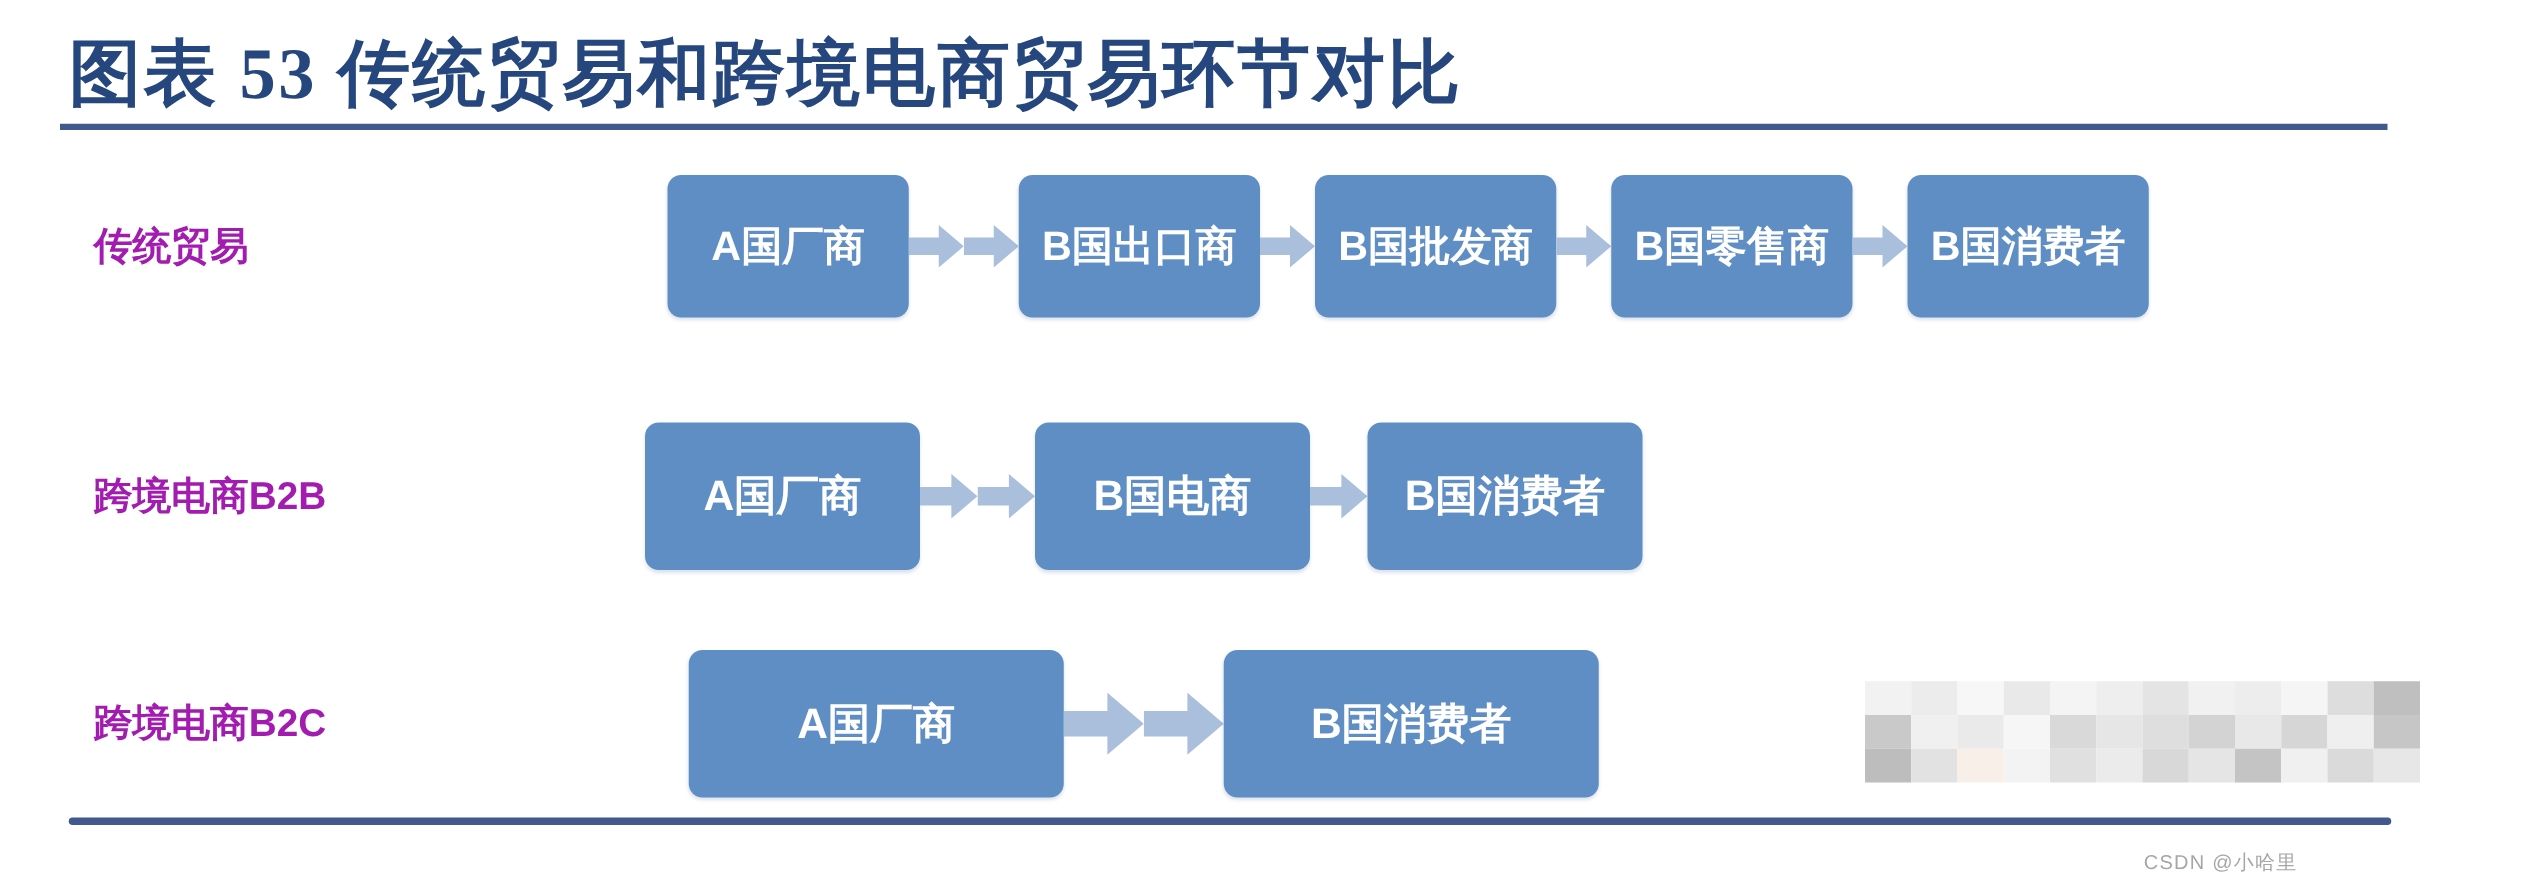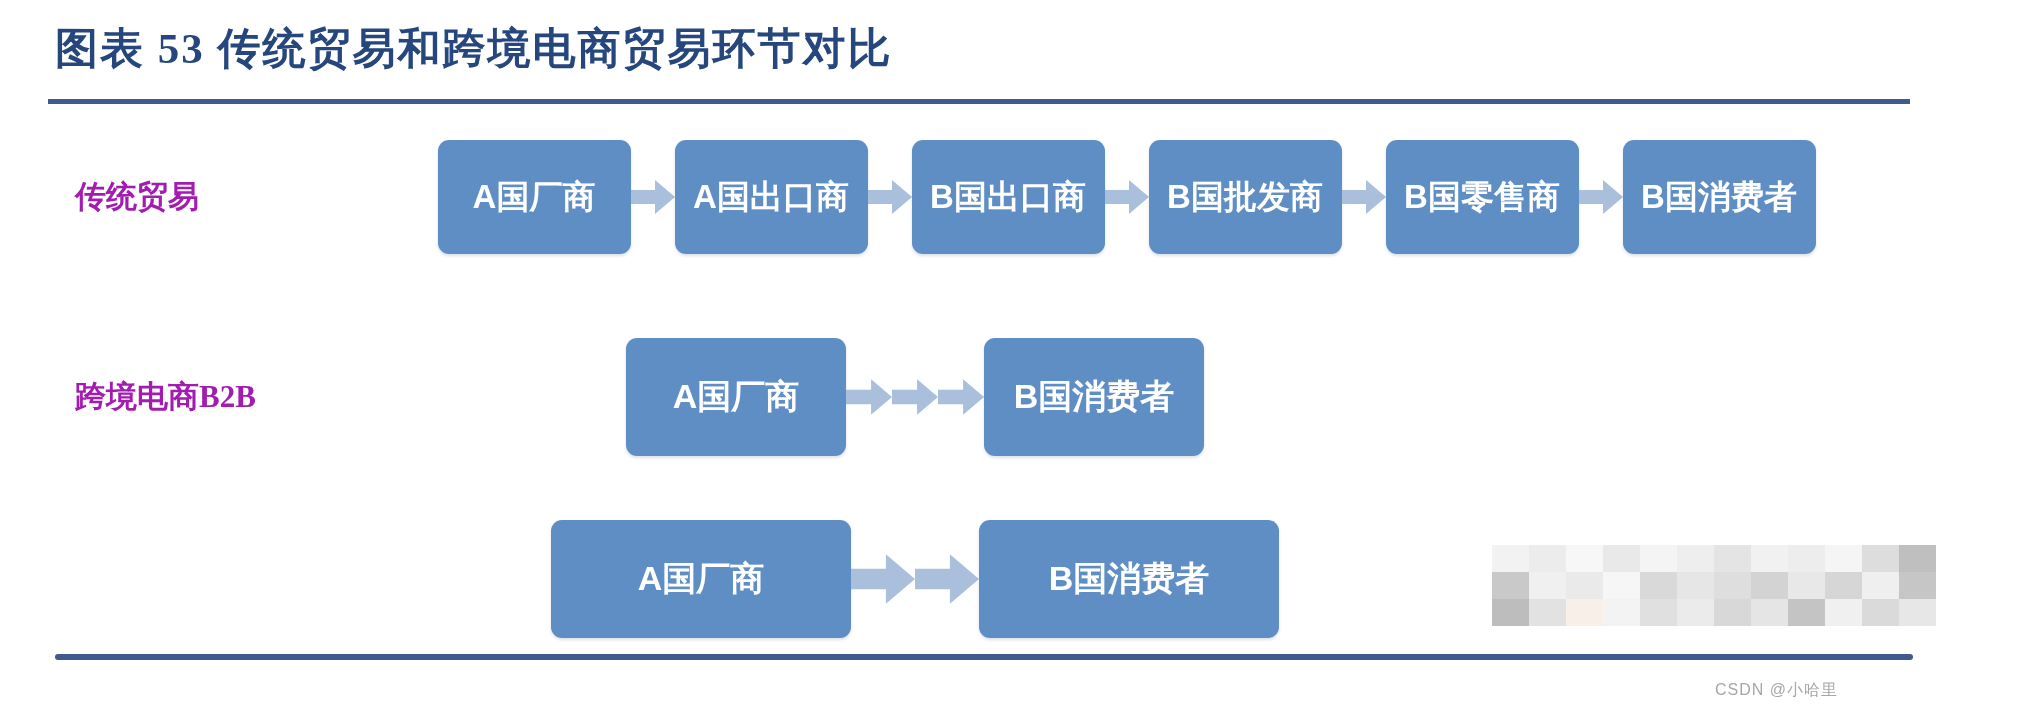--- a/index.html
+++ b/index.html
@@ -7,21 +7,21 @@
     position:relative;
     width:2020px;height:714px;
     background:#ffffff;
     font-family:"Liberation Sans", sans-serif;
     overflow:hidden;
   }
   .title{
     position:absolute;left:55px;top:20px;
     font-family:"Liberation Serif", serif;
     font-weight:bold;
-    font-size:43px;
+    font-size:58px;
     letter-spacing:2px;
     color:#26477e;
     white-space:nowrap;
   }
   .rule{position:absolute;background:#41598e;}
   .rule.top{left:48px;top:99px;width:1862px;height:5px;}
   .rule.bottom{left:55px;top:654px;width:1858px;height:6px;border-radius:3px;}
   .row-label{
     position:absolute;left:75px;
     display:flex;align-items:center;
@@ -63,54 +63,55 @@
 
   <div class="title">图表 53  传统贸易和跨境电商贸易环节对比</div>
   <div class="rule top"></div>
 
   <div class="row-label" style="top:140px;height:114px;">传统贸易</div>
   <div class="flow row1" style="left:340px;top:140px;width:1573px;height:114px;">
     <div class="box">A国厂商</div>
     <svg class="arrow" width="44" height="34" viewBox="0 0 44 34">
         <polygon points="0,10 24,10 24,0 44,17 24,34 24,24 0,24"></polygon>
       </svg>
-    <div class="box">A国出口商</div>
     <svg class="arrow" width="44" height="34" viewBox="0 0 44 34">
         <polygon points="0,10 24,10 24,0 44,17 24,34 24,24 0,24"></polygon>
       </svg>
     <div class="box">B国出口商</div>
     <svg class="arrow" width="44" height="34" viewBox="0 0 44 34">
         <polygon points="0,10 24,10 24,0 44,17 24,34 24,24 0,24"></polygon>
       </svg>
     <div class="box">B国批发商</div>
     <svg class="arrow" width="44" height="34" viewBox="0 0 44 34">
         <polygon points="0,10 24,10 24,0 44,17 24,34 24,24 0,24"></polygon>
       </svg>
     <div class="box">B国零售商</div>
     <svg class="arrow" width="44" height="34" viewBox="0 0 44 34">
         <polygon points="0,10 24,10 24,0 44,17 24,34 24,24 0,24"></polygon>
       </svg>
     <div class="box">B国消费者</div>
   </div>
 
-  <div class="row-label" style="top:338px;height:118px;font-family:Liberation Serif, serif;">跨境电商B2B</div>
+  <div class="row-label" style="top:338px;height:118px;">跨境电商B2B</div>
   <div class="flow row2" style="left:340px;top:338px;width:1150px;height:118px;">
     <div class="box">A国厂商</div>
     <svg class="arrow" width="46" height="36" viewBox="0 0 44 34">
         <polygon points="0,10 24,10 24,0 44,17 24,34 24,24 0,24"></polygon>
       </svg>
     <svg class="arrow" width="46" height="36" viewBox="0 0 44 34">
         <polygon points="0,10 24,10 24,0 44,17 24,34 24,24 0,24"></polygon>
       </svg>
+    <div class="box">B国电商</div>
     <svg class="arrow" width="46" height="36" viewBox="0 0 44 34">
         <polygon points="0,10 24,10 24,0 44,17 24,34 24,24 0,24"></polygon>
       </svg>
     <div class="box">B国消费者</div>
   </div>
 
+  <div class="row-label" style="top:520px;height:118px;">跨境电商B2C</div>
   <div class="flow row3" style="left:340px;top:520px;width:1150px;height:118px;">
     <div class="box">A国厂商</div>
     <svg class="arrow" width="64" height="50" viewBox="0 0 44 34">
         <polygon points="0,10 24,10 24,0 44,17 24,34 24,24 0,24"></polygon>
       </svg>
     <svg class="arrow" width="64" height="50" viewBox="0 0 44 34">
         <polygon points="0,10 24,10 24,0 44,17 24,34 24,24 0,24"></polygon>
       </svg>
     <div class="box">B国消费者</div>
   </div>

